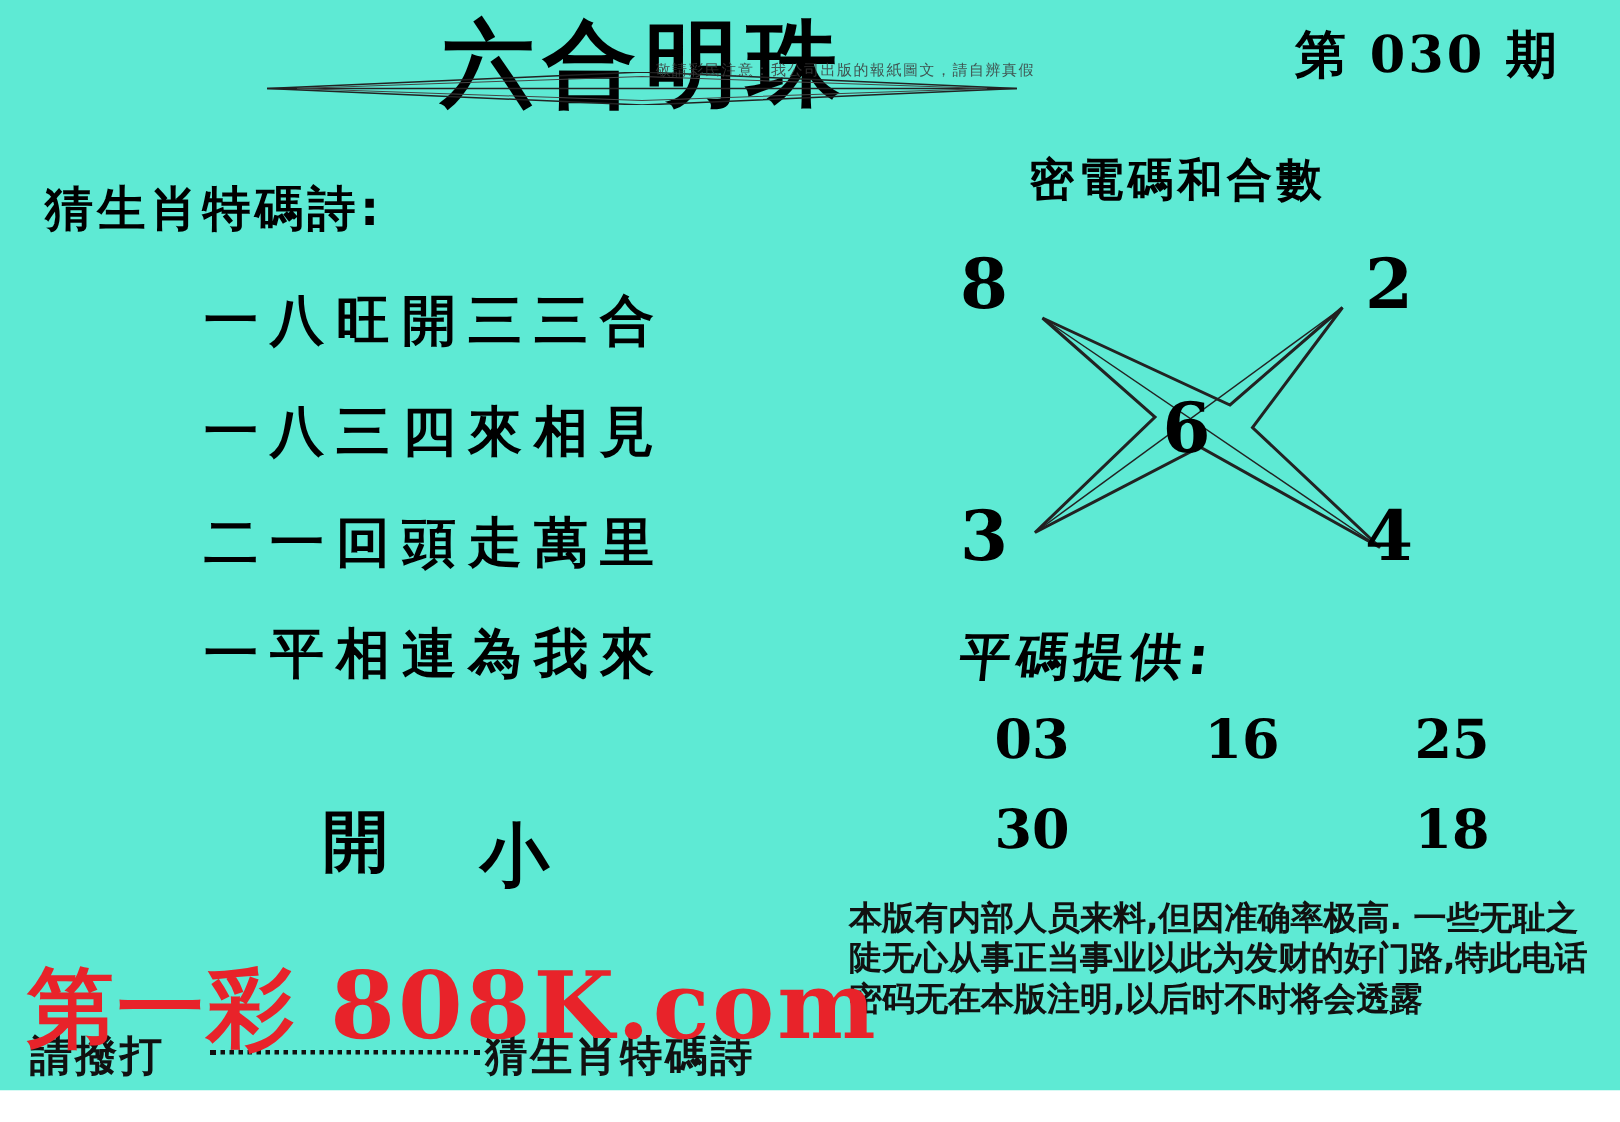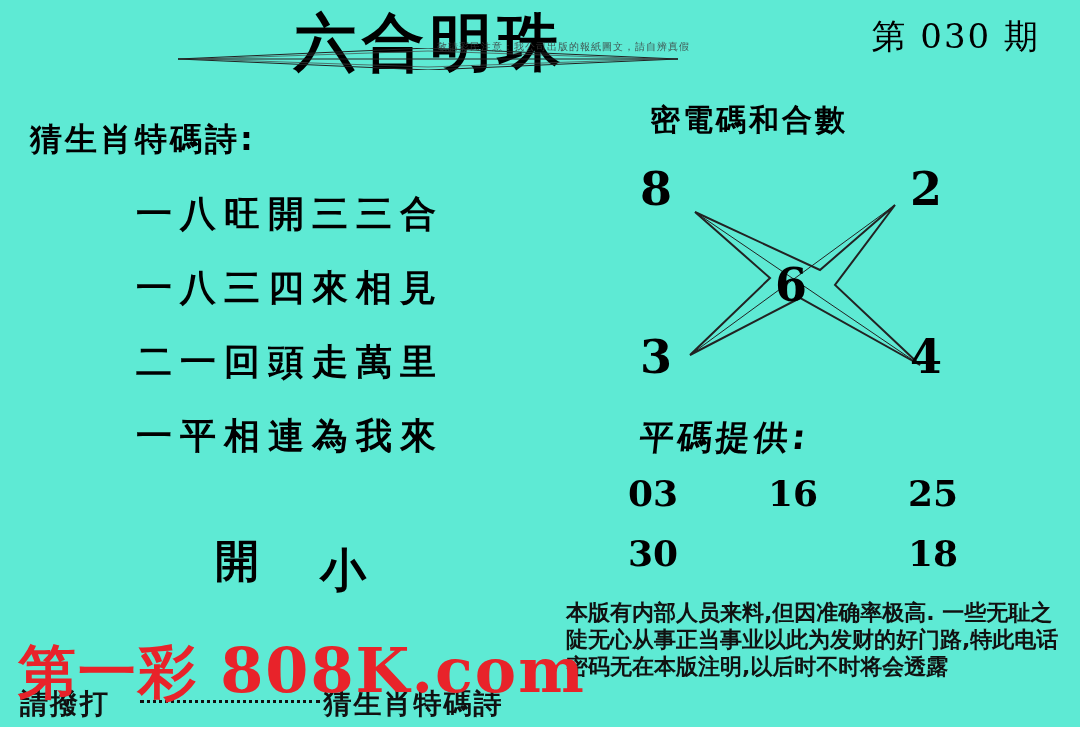--- a/index.html
+++ b/index.html
@@ -56,21 +56,21 @@
     width: 500px;
     height: 22px;
     pointer-events: none;
   }
   .issue {
     position: absolute;
     right: 40px;
     top: 14px;
     font-family: "DejaVu Serif", "Liberation Serif", serif;
     font-size: 34px;
-    font-weight: normal;
+    font-weight: bold;
     letter-spacing: 2px;
     text-align: right;
   }
 
   
   .poem-heading {
     position: absolute;
     left: 30px;
     top: 118px;
     font-family: "DejaVu Sans", sans-serif;
@@ -143,21 +143,21 @@
     width: 180px;
     border-top: 3px dotted #111;
   }
 
   
   .secret-title {
     position: absolute;
     left: 650px;
     top: 100px;
     width: 270px;
-    text-align: left;
+    text-align: center;
     font-family: "DejaVu Sans", sans-serif;
     font-size: 30px;
     font-weight: bold;
     letter-spacing: 3px;
   }
   .star-area {
     position: absolute;
     left: 620px;
     top: 150px;
     width: 390px;
@@ -192,21 +192,21 @@
     top: 472px;
     width: 400px;
   }
   .flat-row {
     display: flex;
     justify-content: space-between;
     margin-bottom: 18px;
   }
   .flat-cell {
     width: 120px;
-    text-align: left;
+    text-align: center;
     font-family: "DejaVu Serif", "Liberation Serif", serif;
     font-size: 36px;
     font-weight: bold;
   }
 
   .disclaimer {
     position: absolute;
     left: 566px;
     top: 600px;
     width: 500px;

